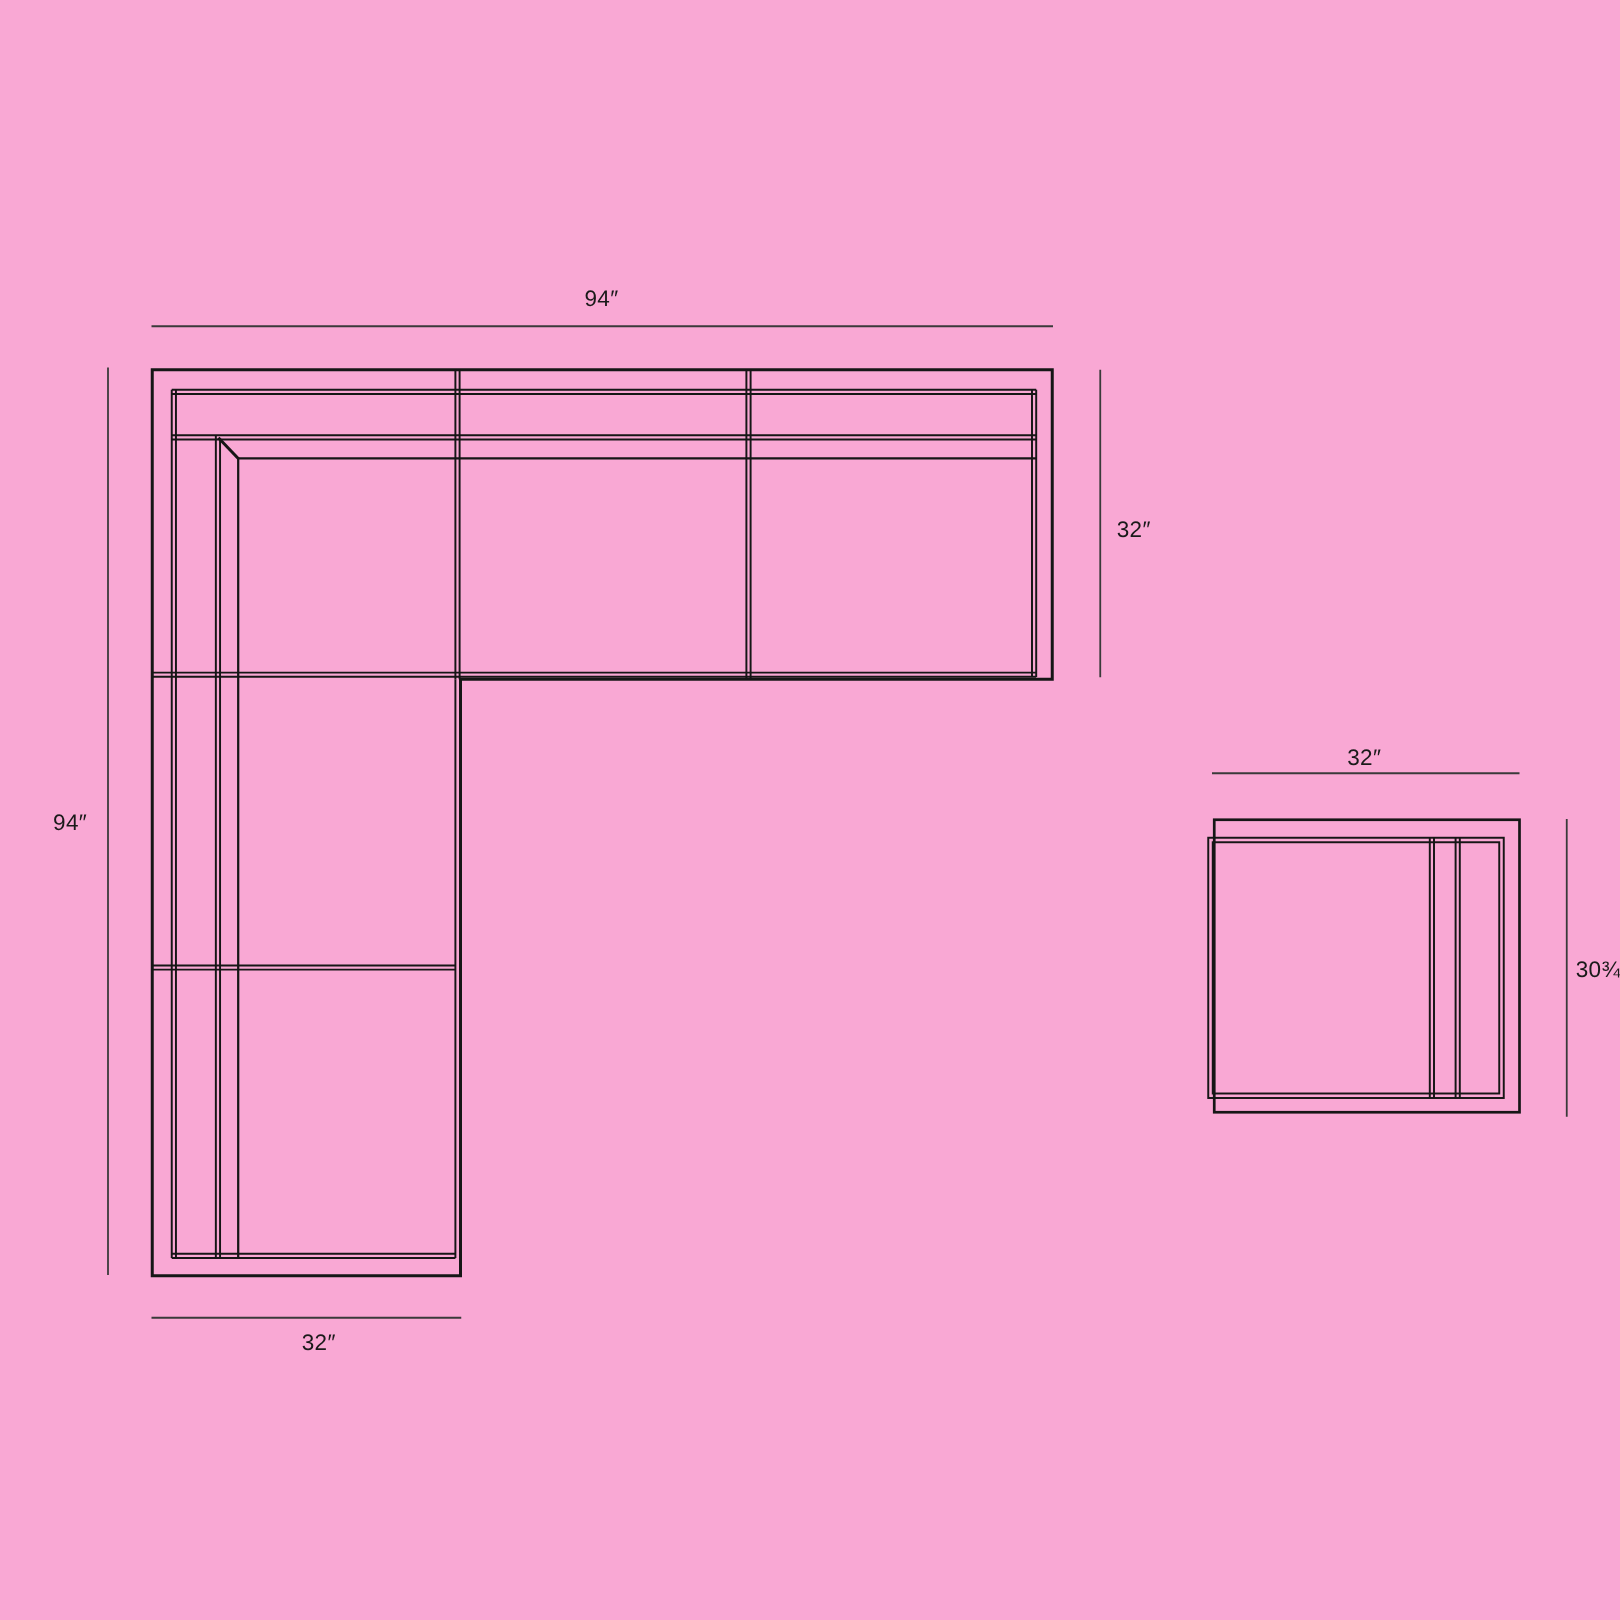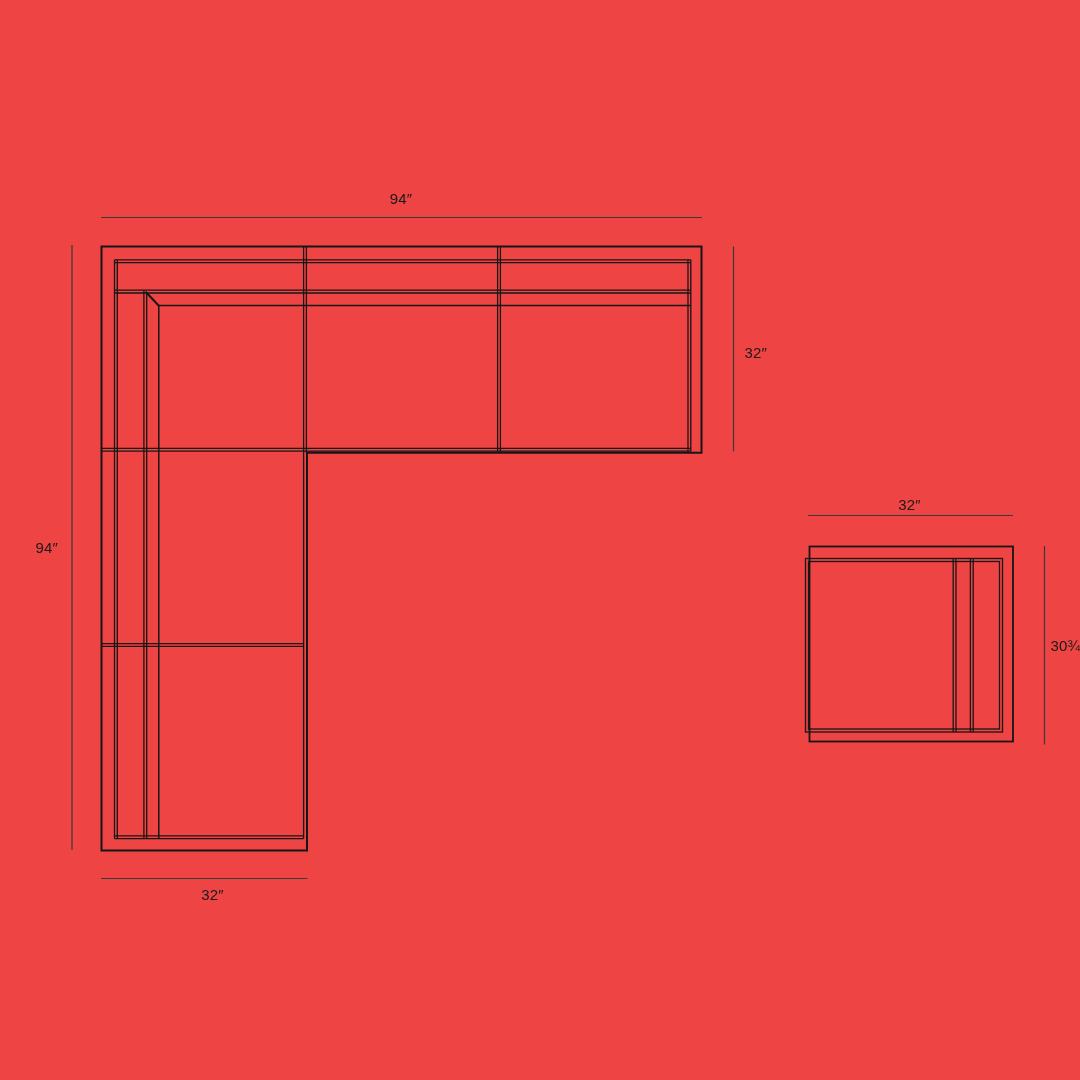--- a/index.html
+++ b/index.html
@@ -4,21 +4,21 @@
 <style>
   html, body {
     margin: 0;
     padding: 0;
     background: #ffffff;
   }
   .stage {
     position: relative;
     width: 1080px;
     height: 1080px;
-    background: #ef4444;
+    background: #f9a8d4;
     overflow: hidden;
   }
   svg {
     display: block;
     font-family: "Liberation Sans", sans-serif;
   }
   .dim-label {
     font-size: 15px;
     fill: #1a1a1a;
     letter-spacing: 0.2px;

